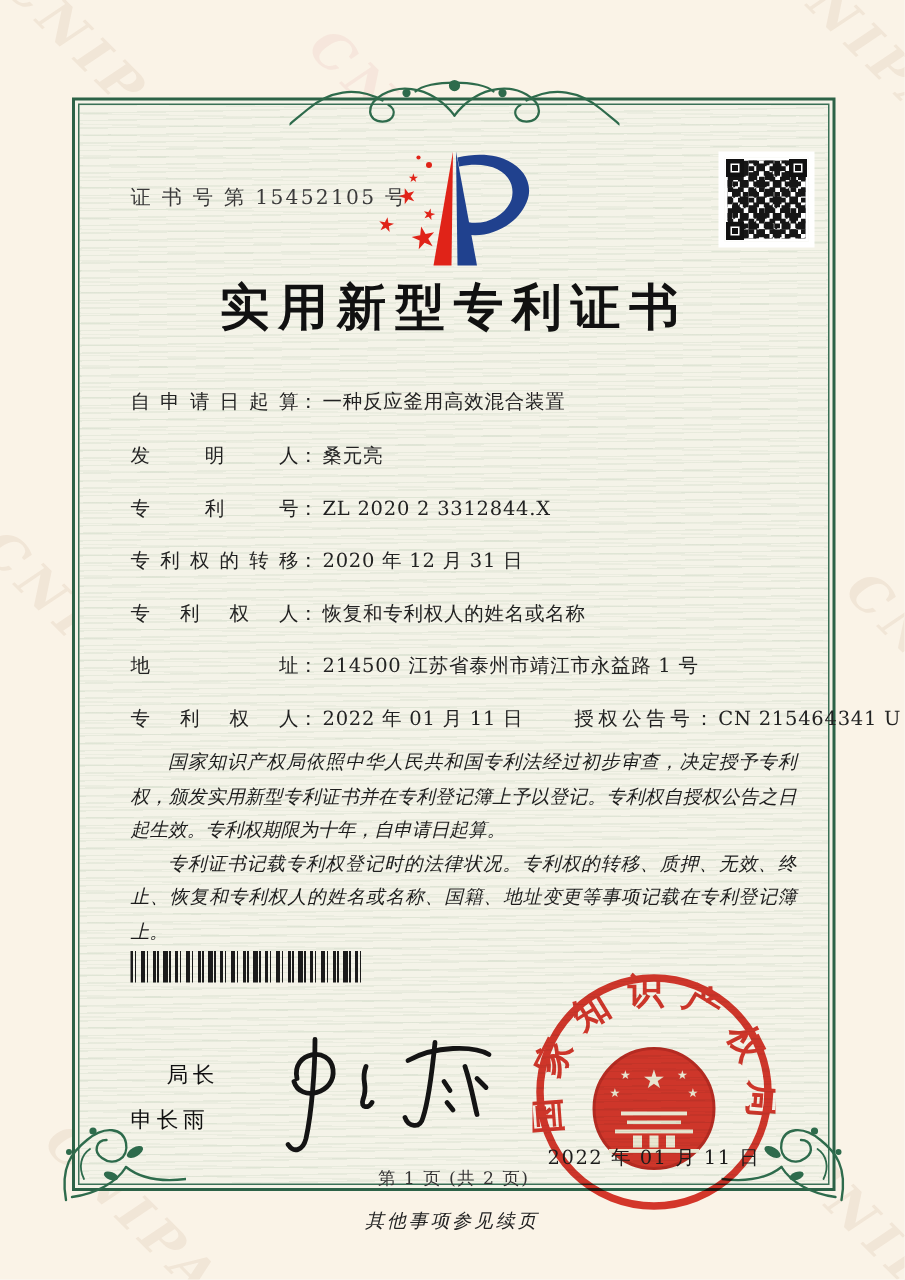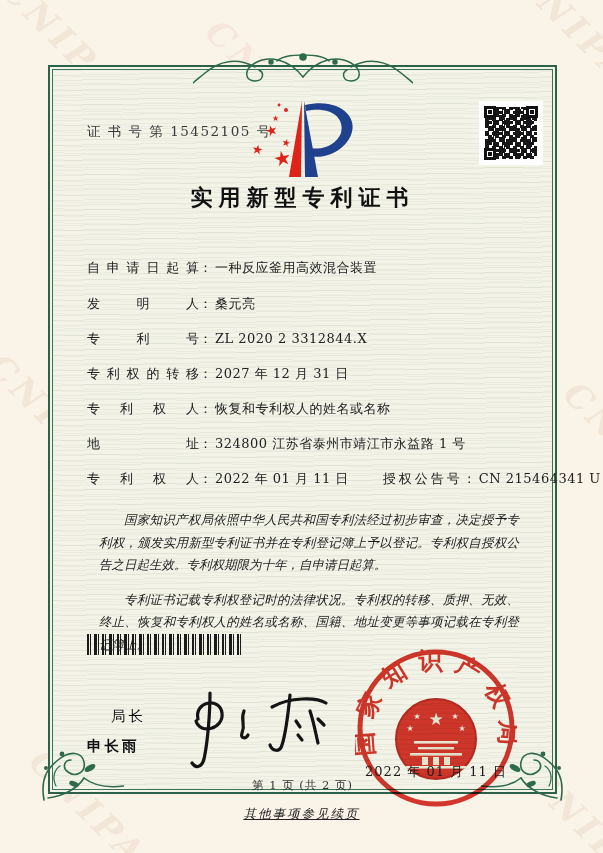--- a/index.html
+++ b/index.html
@@ -42,61 +42,61 @@
     position:absolute;inset:2px;
     background:
       repeating-conic-gradient(#161616 0 25%, rgba(0,0,0,0) 0 50%) 0 0/7px 7px,
       repeating-conic-gradient(#161616 0 25%, rgba(0,0,0,0) 0 50%) 3px 2px/11px 11px;
   }
   .qr .finder{position:absolute;width:12px;height:12px;background:#fff;border:3px solid #111;box-sizing:border-box;}
   .qr .finder i{position:absolute;inset:1px;background:#111;display:block;}
   .qr .f-tl{left:1px;top:1px;} .qr .f-tr{right:1px;top:1px;} .qr .f-bl{left:1px;bottom:1px;}
   .title{
     position:absolute;left:0;right:0;top:116px;text-align:center;
-    font-size:22px;font-weight:bold;letter-spacing:6px;color:#111;white-space:nowrap;
+    font-size:33px;font-weight:bold;letter-spacing:6px;color:#111;white-space:nowrap;
   }
   .fields{position:absolute;left:37px;top:192px;width:450px;font-size:13px;}
   .frow{position:absolute;left:0;white-space:nowrap;}
   .frow .lab{
     display:inline-block;width:112px;text-align:justify;text-align-last:justify;
     vertical-align:top;color:#222;
   }
   .frow .val{margin-left:3px;letter-spacing:0.5px;color:#222;}
   .r0{top:0;} .r1{top:36px;} .r2{top:71px;} .r3{top:106px;} .r4{top:141px;} .r5{top:176px;} .r6{top:211px;}
   .grant2{margin-left:34px;}
   .grant2 .lab2{display:inline-block;letter-spacing:3px;}
   .paras{
     position:absolute;left:37px;top:430px;width:444px;
     font-size:12.5px;line-height:1.8;font-style:italic;color:#1d1d1d;text-align:justify;
   }
-  .paras p{margin:12px;text-indent:2em;}
+  .paras p{margin:0;text-indent:2em;}
   .barcode{
     position:absolute;left:37px;top:567px;width:156px;height:21px;
     background:
       repeating-linear-gradient(90deg,
         #1b1b1b 0 2px, rgba(0,0,0,0) 2px 3px,
         #1b1b1b 3px 4px, rgba(0,0,0,0) 4px 7px,
         #1b1b1b 7px 10px, rgba(0,0,0,0) 10px 11px,
         #1b1b1b 11px 12px, rgba(0,0,0,0) 12px 15px);
   }
   .sig-title{position:absolute;left:37px;top:640px;font-size:14.5px;letter-spacing:3px;color:#111;margin-left:24px;}
-  .sig-name{position:absolute;left:37px;top:670px;font-size:14.5px;letter-spacing:3px;color:#111;font-weight:bold;}
+  .sig-name{position:absolute;left:37px;top:670px;font-size:14.5px;letter-spacing:3px;color:#111;}
   .sig-hand{position:absolute;left:118px;top:618px;}
   .seal{position:absolute;left:305px;top:580px;mix-blend-mode:multiply;}
   .seal-date{
     position:absolute;left:305px;top:696px;width:162px;text-align:center;
     font-size:13px;letter-spacing:1px;color:#1c1c1c;z-index:5;
   }
   .page-info{
     position:absolute;left:0;right:0;top:711px;text-align:center;
     font-size:11.5px;letter-spacing:1px;color:#333;
   }
   .note{
     position:absolute;left:0;right:0;top:806px;text-align:center;
-    font-size:12.5px;font-style:italic;letter-spacing:2px;color:#222;text-decoration:underline;
+    font-size:12.5px;font-style:italic;letter-spacing:2px;color:#222;
   }
 </style>
 </head>
 <body>
 
 <span class="wm" style="left:-14px;top:16px;">CNIPA</span>
 <span class="wm pink" style="left:190px;top:58px;">CNIPA</span>
 <span class="wm" style="left:500px;top:6px;">CNIPA</span>
 <span class="wm" style="left:382px;top:246px;">CNIPA</span>
 <span class="wm" style="left:-28px;top:392px;">CNIPA</span>
@@ -182,27 +182,27 @@
     <div class="frow r0">
       <span class="lab">自申请日起算</span><span>：</span><span class="val">一种反应釜用高效混合装置</span>
     </div>
     <div class="frow r1">
       <span class="lab">发明人</span><span>：</span><span class="val">桑元亮</span>
     </div>
     <div class="frow r2">
       <span class="lab">专利号</span><span>：</span><span class="val">ZL 2020 2 3312844.X</span>
     </div>
     <div class="frow r3">
-      <span class="lab">专利权的转移</span><span>：</span><span class="val">2027 年 12 月 31 日</span>
+      <span class="lab">专利权的转移</span><span>：</span><span class="val">2020 年 12 月 31 日</span>
     </div>
     <div class="frow r4">
       <span class="lab">专利权人</span><span>：</span><span class="val">恢复和专利权人的姓名或名称</span>
     </div>
     <div class="frow r5">
-      <span class="lab">地址</span><span>：</span><span class="val">324800 江苏省泰州市靖江市永益路 1 号</span>
+      <span class="lab">地址</span><span>：</span><span class="val">214500 江苏省泰州市靖江市永益路 1 号</span>
     </div>
     <div class="frow r6">
       <span class="lab">专利权人</span><span>：</span><span class="val">2022 年 01 月 11 日</span><span class="grant2"><span class="lab2">授权公告号</span><span>：</span><span class="val">CN 215464341 U</span></span>
     </div>
   </div>
 
   <div class="paras">
     <p>国家知识产权局依照中华人民共和国专利法经过初步审查，决定授予专利权，颁发实用新型专利证书并在专利登记簿上予以登记。专利权自授权公告之日起生效。专利权期限为十年，自申请日起算。</p>
     <p>专利证书记载专利权登记时的法律状况。专利权的转移、质押、无效、终止、恢复和专利权人的姓名或名称、国籍、地址变更等事项记载在专利登记簿上。</p>
   </div>

